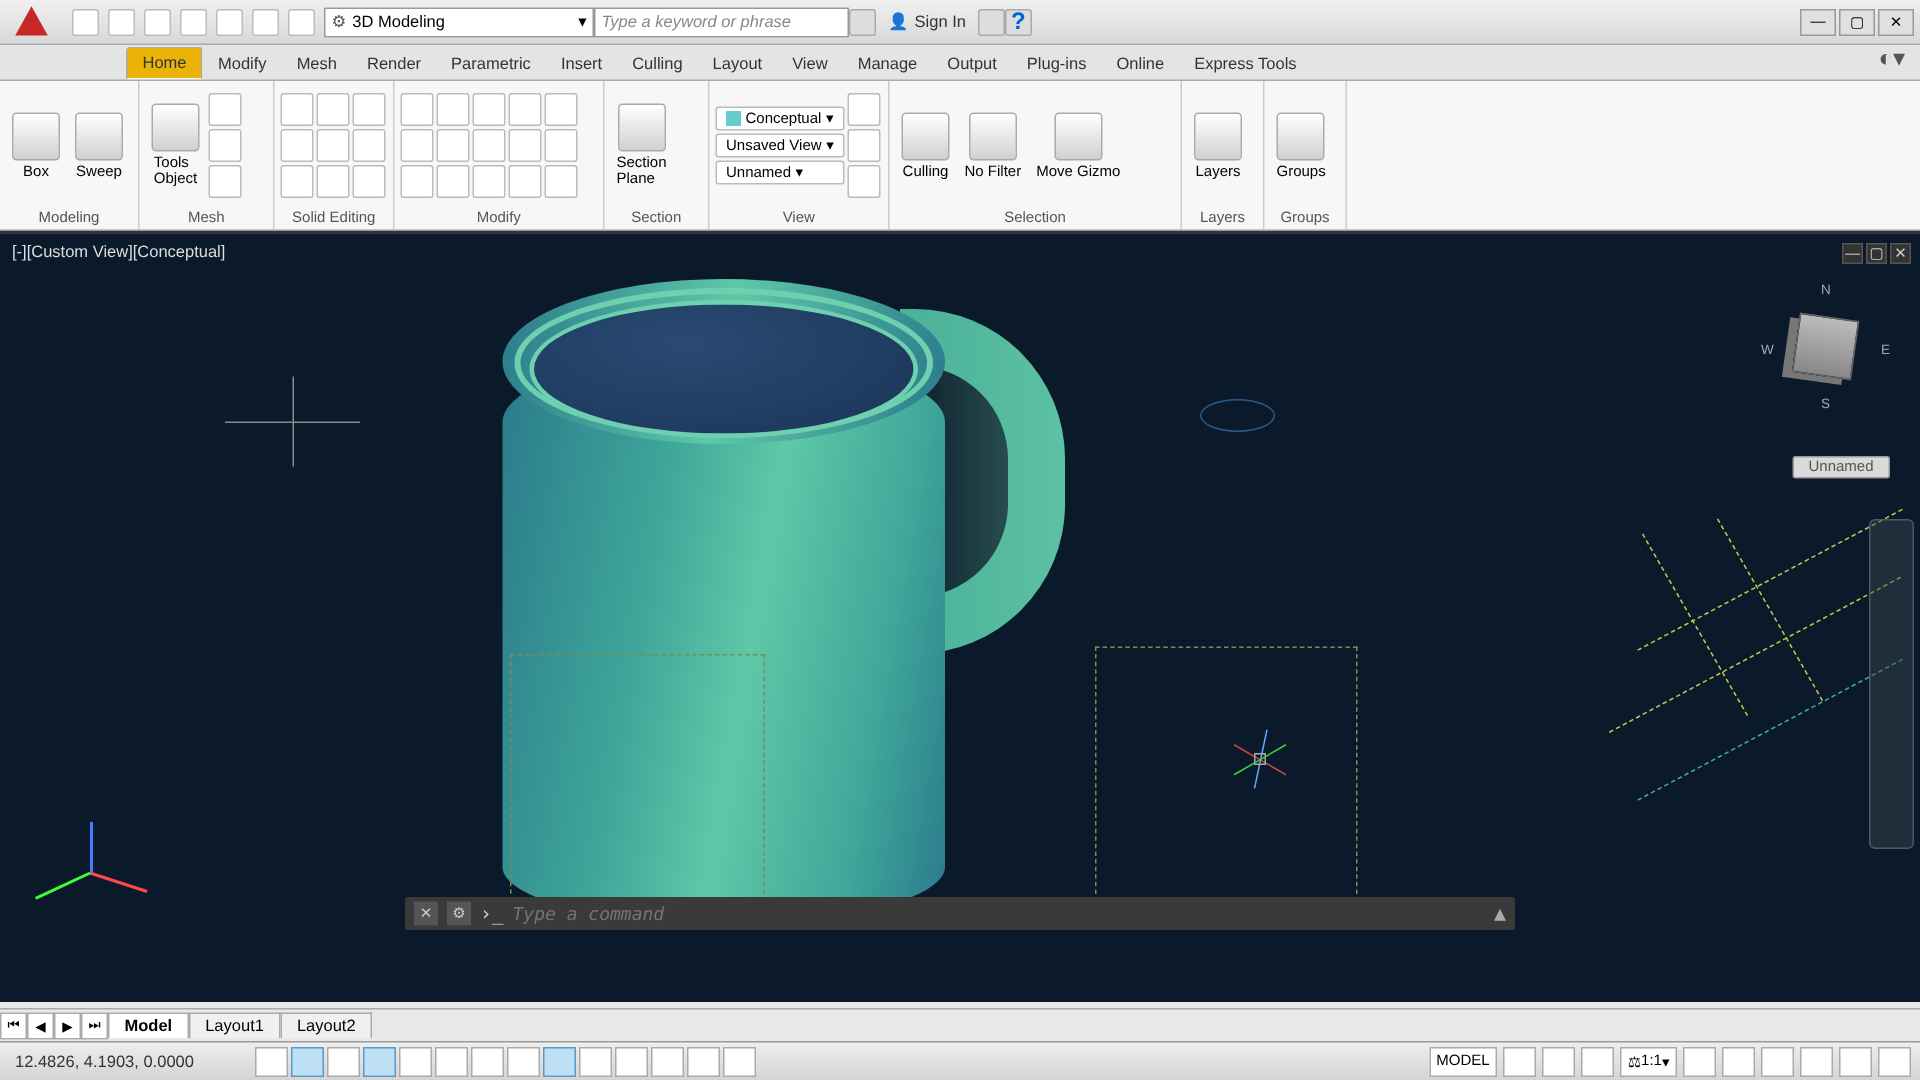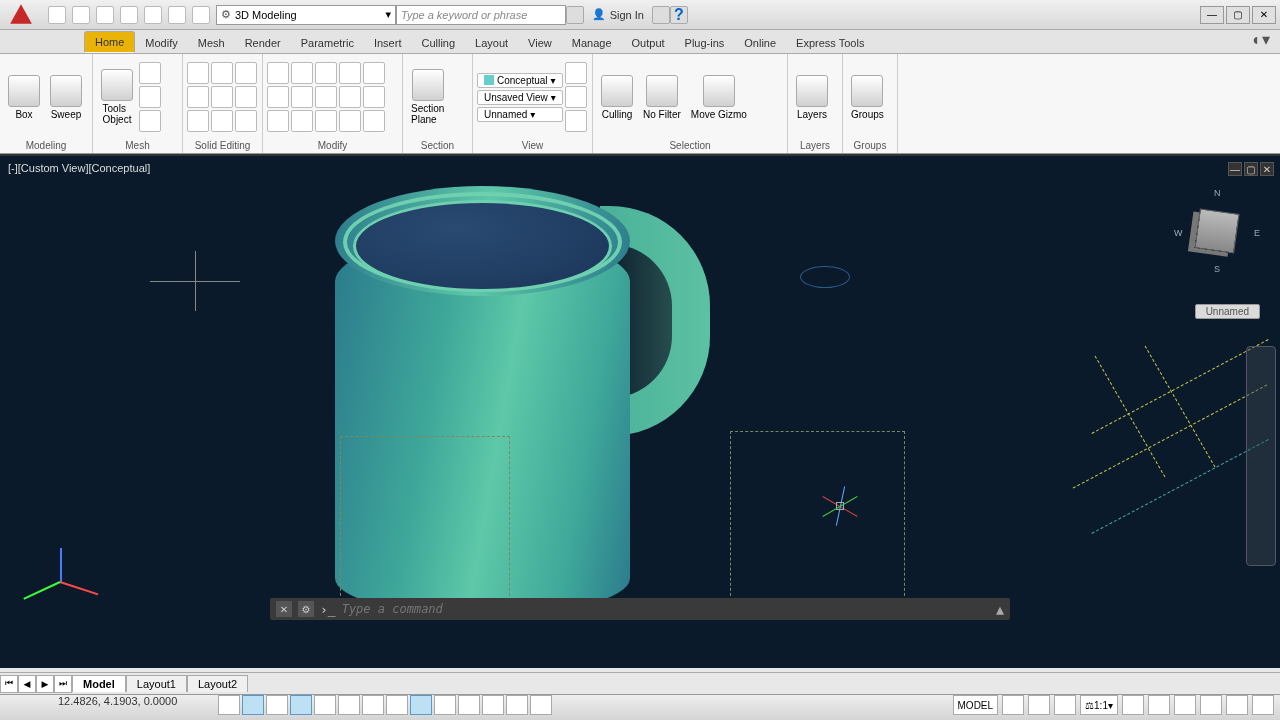--- a/index.html
+++ b/index.html
@@ -95,21 +95,21 @@
 .cmd-line input { flex:1; background:transparent; border:none; color:#999; font-style:italic; font-family:monospace; font-size:12px; outline:none; }
 
 
 .layout-tabs { position:absolute; bottom:26px; left:0; right:0; height:22px; background:#e8e8e8; display:flex; align-items:center; font-size:11px; border-top:1px solid #aaa; }
 .lt-nav { display:flex; }
 .lt-nav div { width:18px; height:18px; border:1px solid #aaa; background:#fff; display:flex; align-items:center; justify-content:center; font-size:9px; }
 .lt-tab { padding:2px 10px; border:1px solid #aaa; border-bottom:none; background:#f0f0f0; }
 .lt-tab.active { background:#fff; font-weight:bold; }
 
 
-.status-bar { position:absolute; bottom:0; left:0; right:0; height:26px; background:linear-gradient(#eee,#d4d4d4); display:flex; align-items:flex-start; font-size:11px; border-top:1px solid #999;padding-left:48px; }
+.status-bar { position:absolute; bottom:0; left:0; right:0; height:26px; background:linear-gradient(#eee,#d4d4d4); display:flex; align-items:center; font-size:11px; border-top:1px solid #999; }
 .coords { padding:0 10px; color:#333; width:170px; }
 .sb-icons { display:flex; gap:2px; }
 .sb-ico { width:22px; height:20px; background:#fff; border:1px solid #aaa; }
 .sb-ico.on { background:#bde0f5; border-color:#5a9ac8; }
 .sb-right { margin-left:auto; display:flex; align-items:center; gap:4px; padding-right:6px; }
 .sb-txt { font-size:10px; padding:0 4px; border:1px solid #aaa; background:#fff; height:20px; display:flex; align-items:center; }
 </style>
 </head>
 <body>
 

